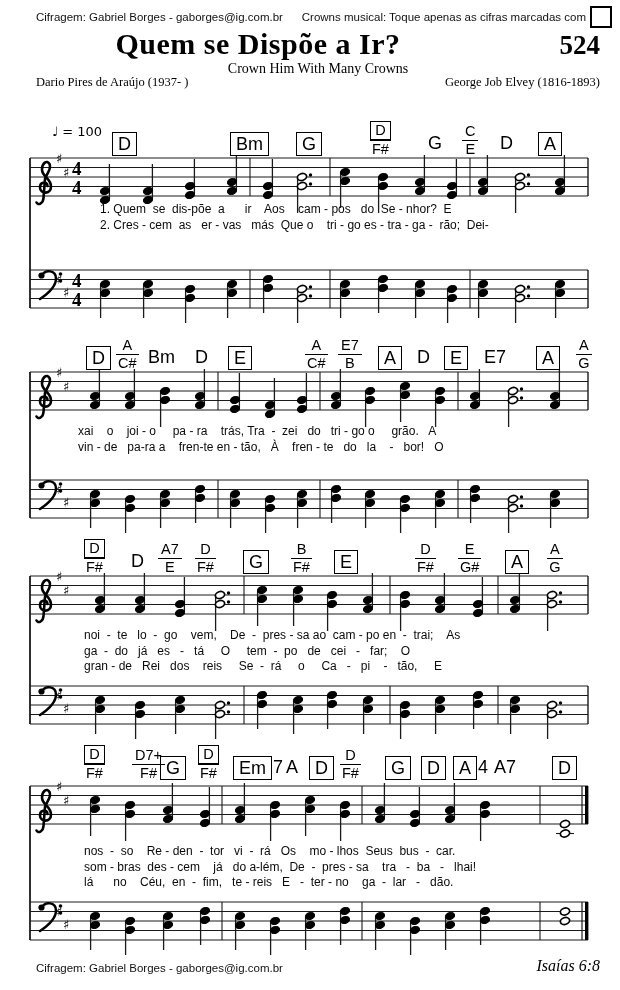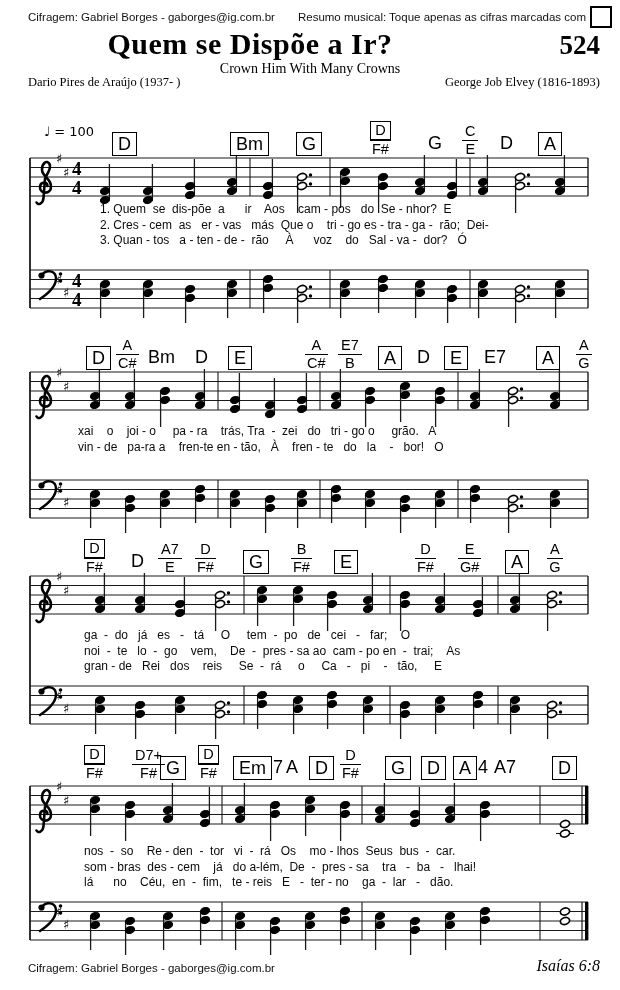--- a/index.html
+++ b/index.html
@@ -1,18 +1,18 @@
 <!DOCTYPE html>
 <html><head>
 <meta charset="utf-8">
 <style>
   html,body{margin:0;padding:0;background:#888;}
   #page{position:relative;width:620px;height:990px;background:#fff;overflow:hidden;
         font-family:"Liberation Sans",sans-serif;color:#000;}
-  .abs{position:absolute;}
+  .abs{position:absolute;margin-left:8px;}
   .small{font-size:11.5px;color:#111;}
   #credit-top{top:11px;left:28px;}
   #resumo{top:11px;right:34px;}
   #resumo-box{top:6px;right:8px;width:18px;height:18px;border:2px solid #000;background:#fff;}
   #title{top:27px;left:0;width:500px;text-align:center;font-family:"Liberation Serif",serif;
          font-weight:bold;font-size:30px;letter-spacing:.5px;}
   #number{top:30px;right:20px;font-family:"Liberation Serif",serif;font-weight:bold;font-size:27px;}
   #subtitle{top:61px;left:0;width:620px;text-align:center;font-family:"Liberation Serif",serif;font-size:14px;}
   #author{top:75px;left:28px;font-family:"Liberation Serif",serif;font-size:12.5px;}
   #composer{top:75px;right:20px;font-family:"Liberation Serif",serif;font-size:12.5px;}
@@ -32,21 +32,21 @@
               text-align:center;padding:1px 2px 0;}
   .lyrics{position:absolute;font-size:12px;line-height:15.5px;white-space:pre;color:#0a0a0a;}
   #credit-bottom{top:962px;left:28px;}
   #reference{top:957px;right:20px;font-family:"Liberation Serif",serif;font-style:italic;font-size:16px;}
 </style>
 </head>
 <body>
 
 <div id="page">
   <div id="credit-top" class="abs small">Cifragem: Gabriel Borges - gaborges@ig.com.br</div>
-  <div id="resumo" class="abs small">Resumo musical: Toque apenas as cifras marcadas com</div>
+  <div id="resumo" class="abs small">Crowns musical: Toque apenas as cifras marcadas com</div>
   <div id="resumo-box" class="abs"></div>
   <div id="title" class="abs">Quem se Dispõe a Ir?</div>
   <div id="number" class="abs">524</div>
   <div id="subtitle" class="abs">Crown Him With Many Crowns</div>
   <div id="author" class="abs">Dario Pires de Araújo (1937-    )</div>
   <div id="composer" class="abs">George Job Elvey (1816-1893)</div>
   <div id="tempo" class="abs">♩ = 100</div>
 
   <svg id="score" width="620" height="990">
       <g>
@@ -704,20 +704,20 @@
         <span class="suffix">4</span>
       </div>
       <div class="chord" style="left: 494px;">
         <span class="main">A7</span>
       </div>
       <div class="chord" style="left: 552px;">
         <span class="main boxed">D</span>
       </div>
     </div>
 
-  <div class="lyrics" id="ly1" style="top:202px;left:100px"><div>1. Quem  se  dis-põe  a      ir    Aos    cam - pos   do  Se - nhor?  E</div><div>2. Cres - cem  as   er - vas   más  Que o    tri - go es - tra - ga -  rão;  Dei-</div><div>3. Quan - tos   a - ten - de -  rão     À      voz    do   Sal - va -  dor?   Ó</div></div>
+  <div class="lyrics" id="ly1" style="top:202px;left:100px"><div>1. Quem  se  dis-põe  a      ir    Aos    cam - pos   do  Se - nhor?  E</div><div>2. Cres - cem  as   er - vas   más  Que o    tri - go es - tra - ga -  rão;  Dei-</div></div>
   <div class="lyrics" id="ly2" style="top:424px;left:78px"><div>xai    o    joi - o     pa - ra    trás, Tra  -  zei   do   tri - go o     grão.   A</div><div>vin - de   pa-ra a    fren-te en - tão,   À    fren - te   do   la    -   bor!   O</div></div>
-  <div class="lyrics" id="ly3" style="top:628px;left:84px"><div>ga  -  do   já   es   -   tá     O     tem  -  po   de   cei   -   far;    O</div><div>noi  -  te   lo  -  go    vem,    De  -  pres - sa ao  cam - po en  -  trai;    As</div><div>gran - de   Rei   dos    reis     Se  -  rá     o     Ca   -   pi    -   tão,     E</div></div>
+  <div class="lyrics" id="ly3" style="top:628px;left:84px"><div>noi  -  te   lo  -  go    vem,    De  -  pres - sa ao  cam - po en  -  trai;    As</div><div>ga  -  do   já   es   -   tá     O     tem  -  po   de   cei   -   far;    O</div><div>gran - de   Rei   dos    reis     Se  -  rá     o     Ca   -   pi    -   tão,     E</div></div>
   <div class="lyrics" id="ly4" style="top:844px;left:84px"><div>nos  -  so    Re - den  -  tor   vi  -  rá   Os    mo - lhos  Seus  bus  -  car.</div><div>som - bras  des - cem    já   do a-lém,  De  -  pres - sa    tra   -  ba   -   lhai!</div><div>lá      no    Céu,  en  -  fim,   te - reis   E   -  ter - no    ga  -  lar   -   dão.</div></div>
 
   <div id="credit-bottom" class="abs small">Cifragem: Gabriel Borges - gaborges@ig.com.br</div>
   <div id="reference" class="abs">Isaías 6:8</div>
 </div>
 
 </body></html>

